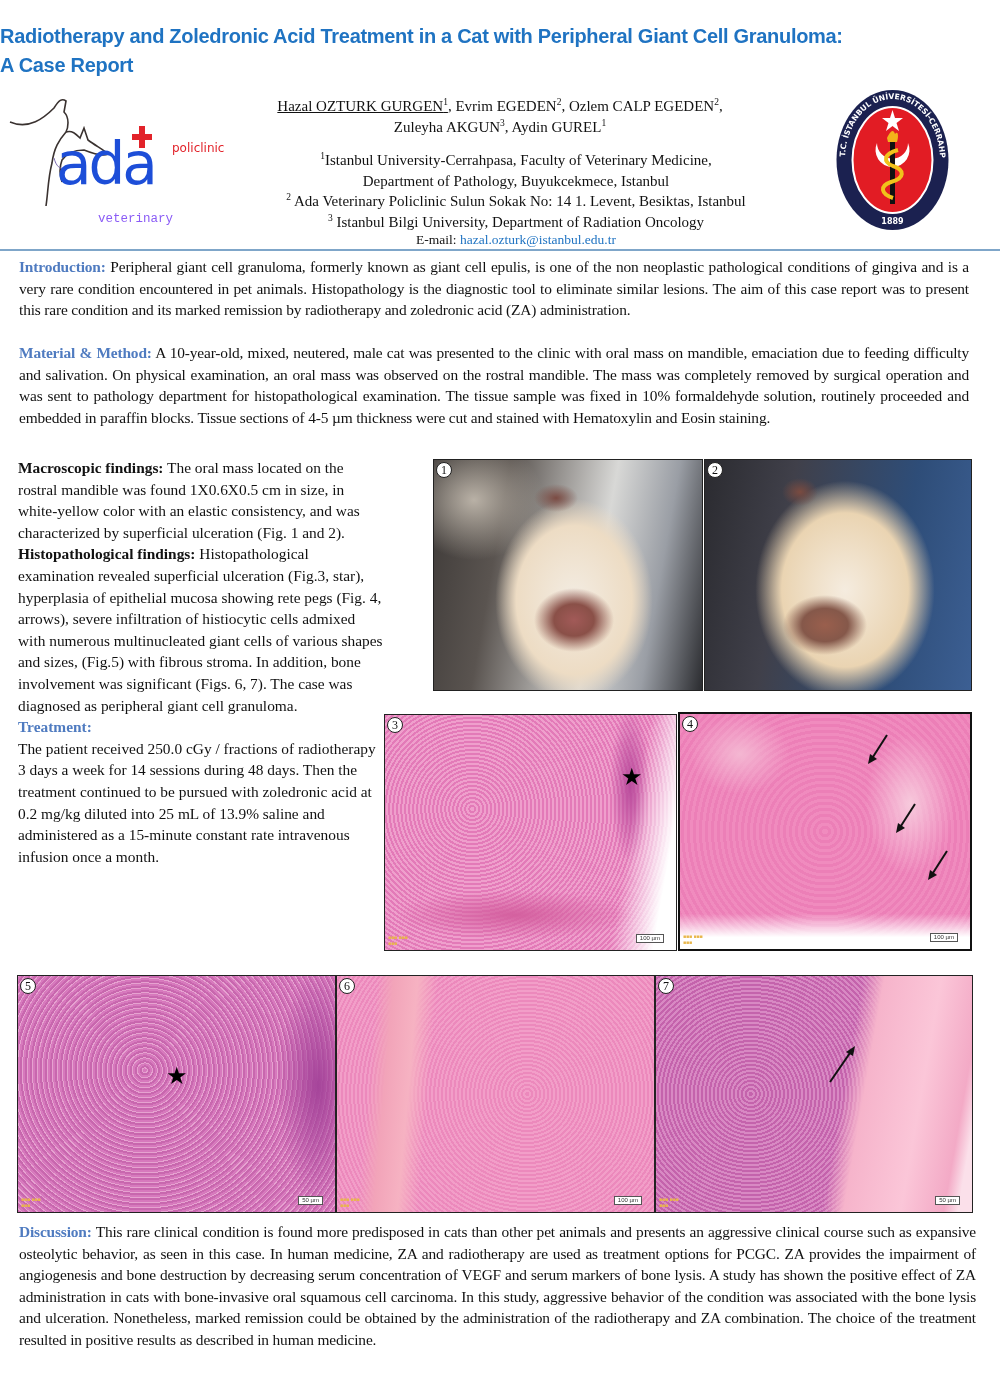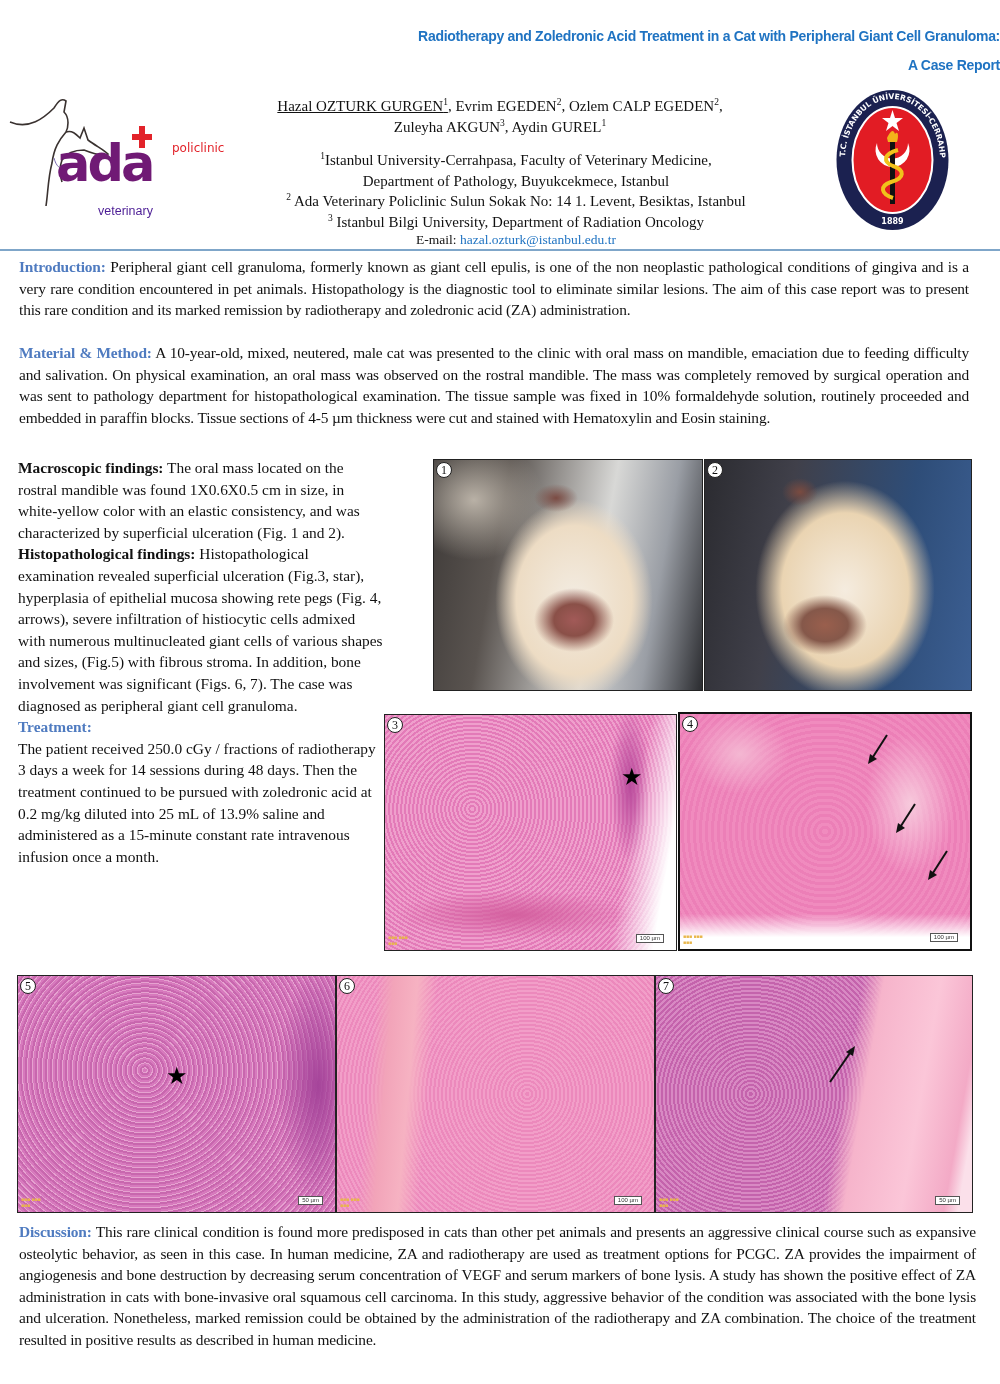--- a/index.html
+++ b/index.html
@@ -1,32 +1,32 @@
 <!DOCTYPE html>
 <html><head>
   <meta charset="utf-8">
   <style>
     * { margin: 0; padding: 0; box-sizing: border-box; }
     html, body { width: 1000px; height: 1384px; background: #ffffff; overflow: hidden; }
     body { position: relative; font-family: "Liberation Serif", serif; color: #111; }
 
     .title {
-      position: absolute; left: 0; top: 22px; width: 1000px; text-align: right;
+      position: absolute; left: 0; top: 22px; width: 1000px; text-align: left;
       font-family: "Liberation Sans", sans-serif; font-weight: bold; color: #1f73c2;
-      font-size: 14px; line-height: 29px; letter-spacing: -0.3px;
+      font-size: 20px; line-height: 29px; letter-spacing: -0.3px;
     }
 
     
     .logo-ada { position: absolute; left: 4px; top: 88px; width: 220px; height: 140px; }
     .logo-ada .ada-word {
       position: absolute; left: 52px; top: 46px; font-family: "DejaVu Sans", sans-serif;
-      color: #701a75; font-size: 51px; font-weight: bold; letter-spacing: -3px; line-height: 60px;
+      color: #1d4ed8; font-size: 58px; font-weight: normal; letter-spacing: -3px; line-height: 60px;
     }
     .logo-ada .poli { position: absolute; left: 140px; top: 53px; color: #e2232a; font-family: "DejaVu Sans", sans-serif; font-size: 12px; margin-left: 28px; }
-    .logo-ada .vet { position: absolute; left: 94px; top: 116px; color: #4c1d95; font-family: Liberation Sans, sans-serif; font-size: 12.5px; }
+    .logo-ada .vet { position: absolute; left: 94px; top: 124px; color: #8b5cf6; font-family: Liberation Mono, monospace; font-size: 12.5px; }
     .logo-ada svg { position: absolute; left: 0; top: 0; }
 
     
     .seal { position: absolute; left: 835px; top: 88px; width: 115px; height: 150px; }
 
     .authors {
       position: absolute; left: 220px; top: 96px; width: 560px; text-align: center;
       font-size: 15px; line-height: 21px;
     }
     .authors sup { font-size: 9.5px; vertical-align: top; line-height: 12px; }

